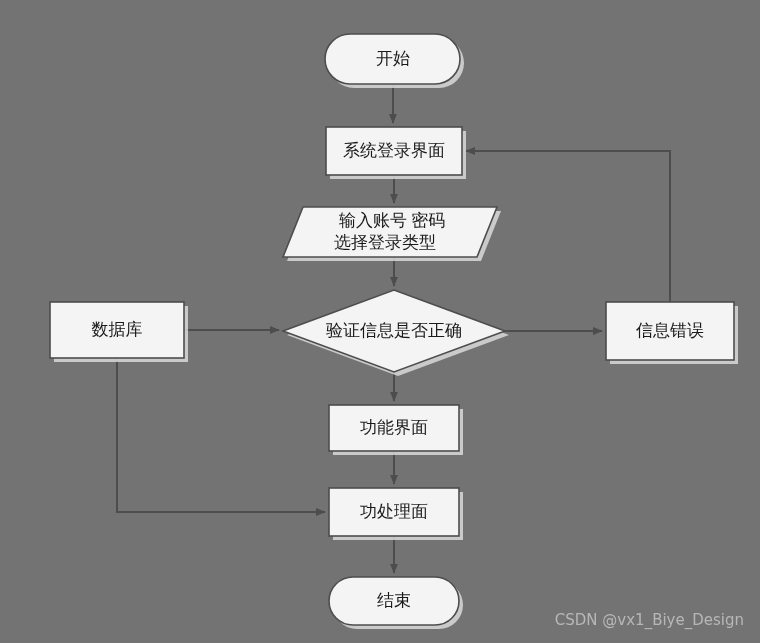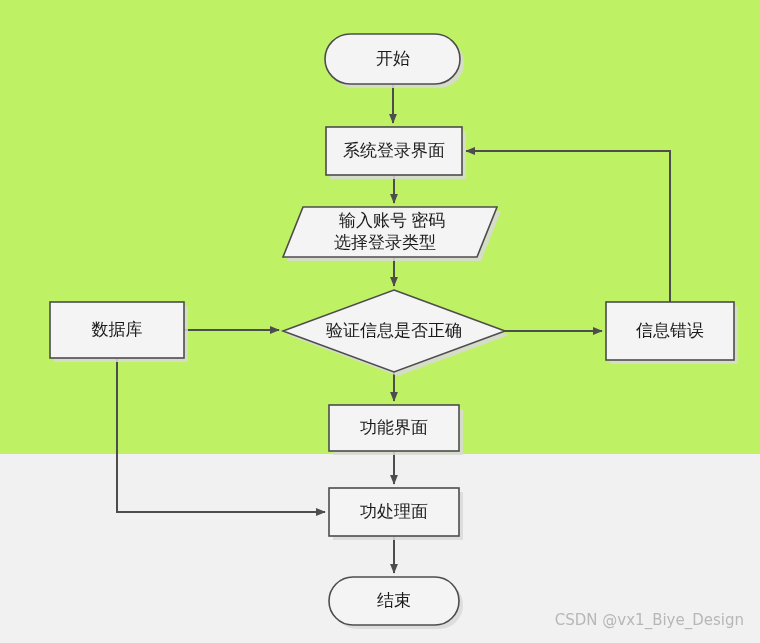--- a/index.html
+++ b/index.html
@@ -10,22 +10,22 @@
   }
   body {
     width: 760px;
     height: 643px;
     overflow: hidden;
     font-family: "Liberation Serif", "DejaVu Serif", serif;
   }
   #diagram-root {
     position: relative;
     width: 760px;
-    height: 454px;
-    background: #bef264;
+    height: 643px;
+    background: #737373;
   }
   svg.flow-canvas {
     position: absolute;
     top: 0;
     left: 0;
     width: 760px;
     height: 643px;
   }
   .node-shape {
     fill: #f4f4f4;

